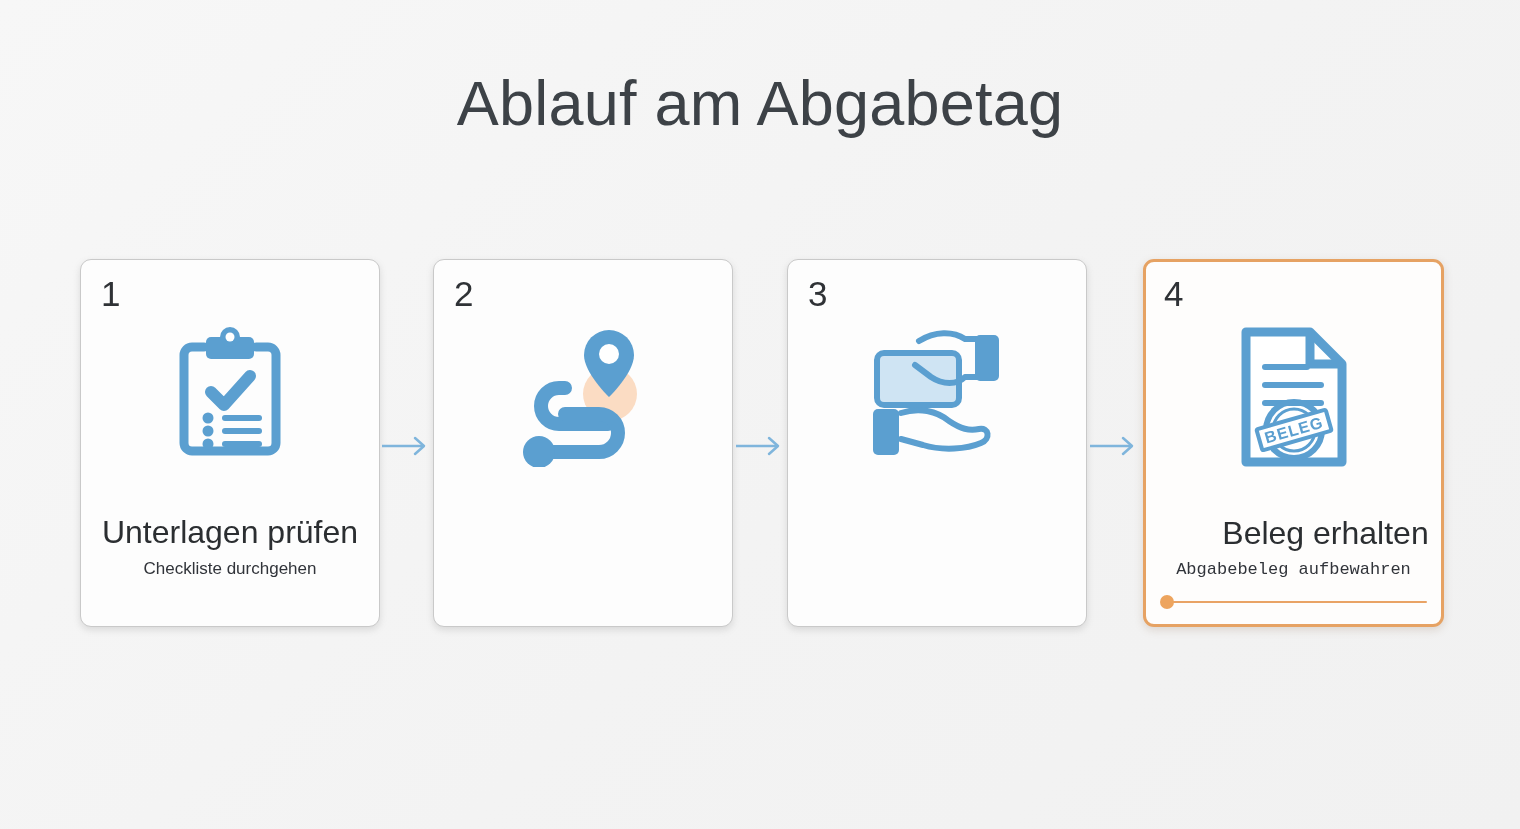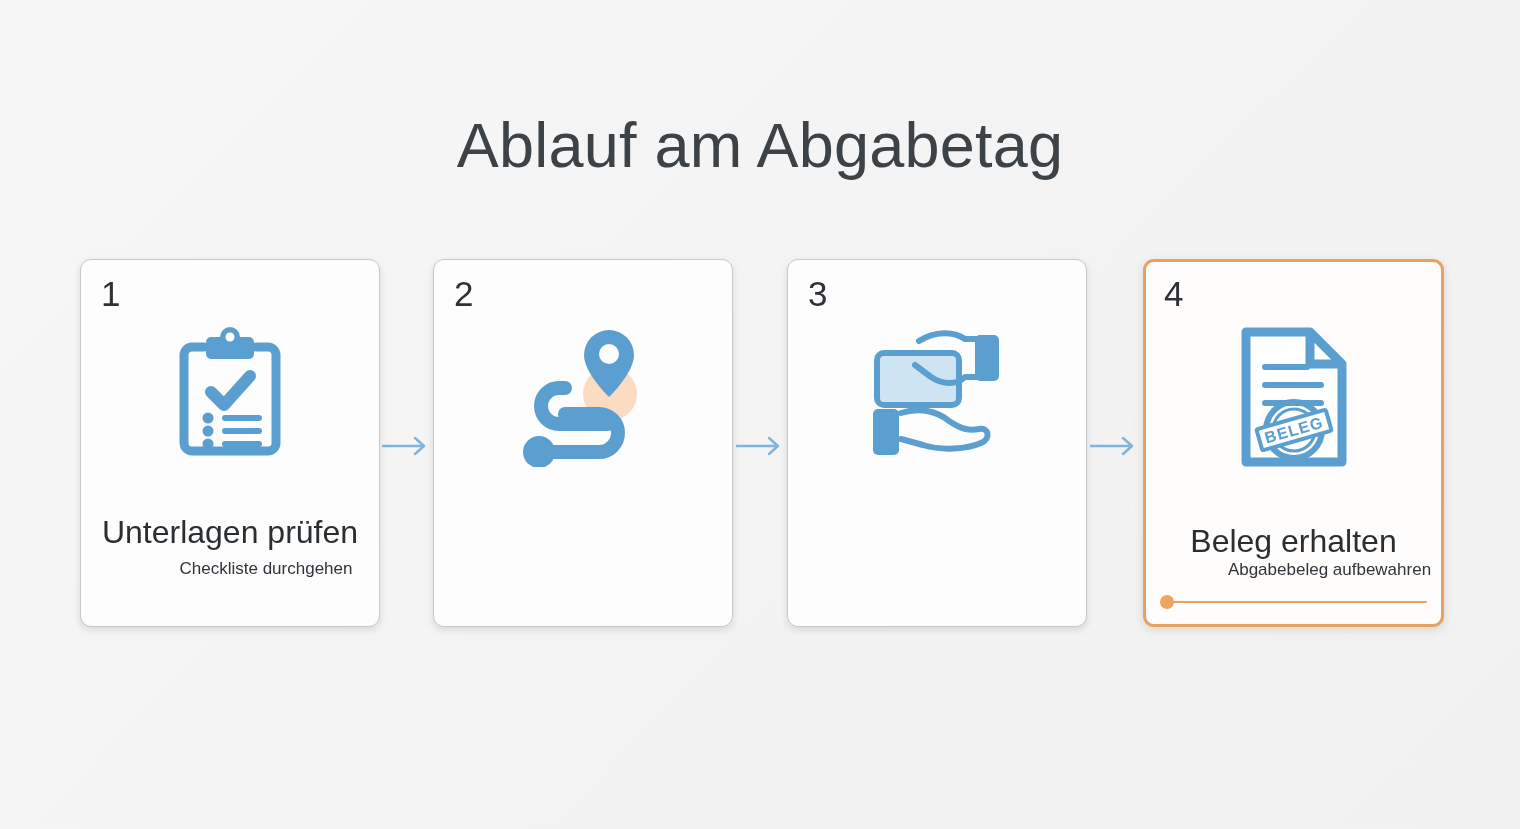--- a/index.html
+++ b/index.html
@@ -23,21 +23,20 @@
     top: 70px;
     left: 0;
     width: 1520px;
     text-align: center;
     font-size: 63px;
     font-weight: 400;
     color: #3d4247;
     letter-spacing: 0.2px;
     line-height: 1.05;
     white-space: nowrap;
-    margin-top: 42px;
   }
 
   
   .flow {
     position: absolute;
     top: 259px;
     left: 80px;
     width: 1364px;
     height: 370px;
   }
@@ -102,24 +101,23 @@
     position: absolute;
     top: 300px;
     left: 0;
     width: 100%;
     text-align: center;
     font-size: 17px;
     font-weight: 400;
     color: #31343a;
     line-height: 1.1;
     white-space: nowrap;
-    padding-left: 36px;
-  }
-  .card.c4 .card-title { top: 262px; }
-  .card.c4 .card-sub   { top: 299px; }
+  }
+  .card.c4 .card-title { top: 254px; padding-left: 32px; }
+  .card.c4 .card-sub   { top: 299px; font-family: Liberation Mono, monospace; }
 
   
   .progress {
     position: absolute;
     left: 14px;
     right: 14px;
     top: 333px;
     height: 14px;
   }
   .progress .track {

